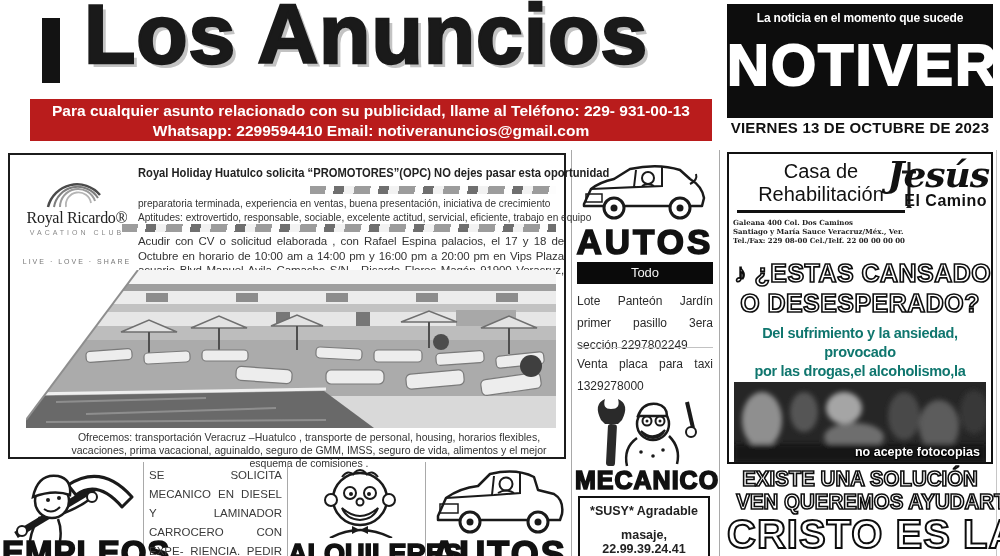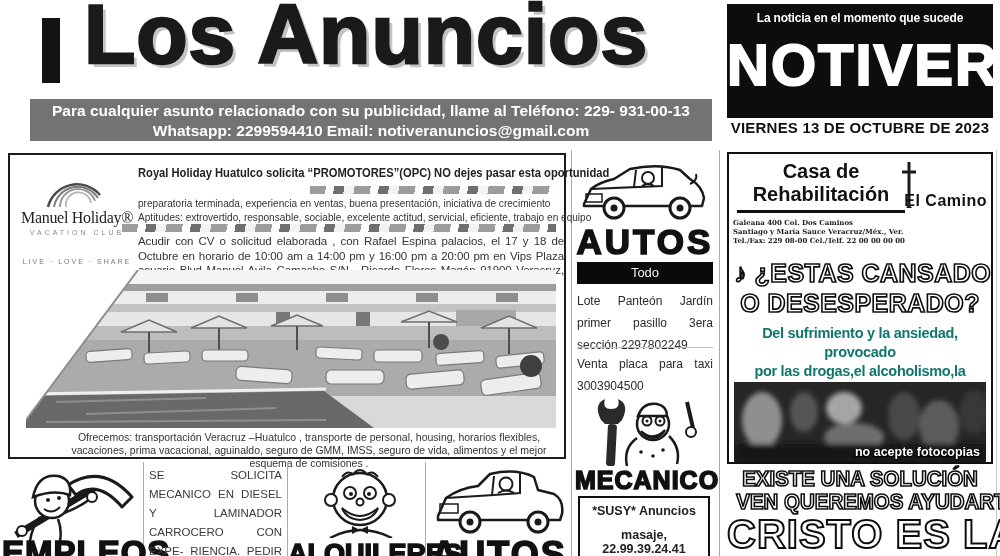--- a/index.html
+++ b/index.html
@@ -4,21 +4,21 @@
 <style>
   html,body{margin:0;padding:0;background:#fff;}
   #page{position:relative;width:1000px;height:556px;overflow:hidden;background:#fff;
         font-family:"Liberation Sans",sans-serif;color:#111;}
   .abs{position:absolute;}
   
   .deco-block{background:#131313;}
   .masthead-title{left:20px;top:-14px;width:692px;text-align:center;font-size:84px;font-weight:bold;
     letter-spacing:1px;color:#1a1a1a;-webkit-text-stroke:2.5px #1a1a1a;
     text-shadow:4px 4px 0 #c3c3c3;white-space:nowrap;}
-  .contact-bar{left:30px;top:99px;width:682px;height:42px;background:#737373;color:#fff;
+  .contact-bar{left:30px;top:99px;width:682px;height:42px;background:#b91c1c;color:#fff;
     text-align:center;font-weight:bold;font-size:15.5px;line-height:20px;padding-top:2px;box-sizing:border-box;}
   .notiver-box{left:727px;top:4px;width:266px;height:114px;background:#0d0d0d;color:#fff;text-align:center;}
   .notiver-tagline{margin-top:7px;font-size:12px;font-weight:bold;letter-spacing:-0.2px;}
   .notiver-brand{font-size:58px;font-weight:bold;letter-spacing:2px;line-height:80px;
     -webkit-text-stroke:2px #fff;}
   .date-bar{left:727px;top:119px;width:266px;text-align:center;font-size:15px;font-weight:bold;letter-spacing:0.2px;}
   
   .vrule{width:1px;background:#a9a9a9;}
   
   .rh-box{left:8px;top:153px;width:558px;height:306px;border:2px solid #1c1c1c;box-sizing:border-box;background:#fff;}
@@ -41,21 +41,21 @@
   .mini-ad{left:577px;width:136px;font-size:12px;color:#2b2b2b;line-height:22px;text-align:justify;}
   .mini-ad-sep{left:577px;width:136px;height:1px;background:#c2c2c2;}
   .susy-box{left:578px;top:496px;width:132px;border:2.5px solid #111;box-sizing:border-box;
     text-align:center;font-weight:bold;font-size:12.5px;color:#222;padding:6px 2px;}
   .susy-box .l2{margin-top:10px;}
   
   .mech-ad{left:149px;top:466px;width:133px;font-size:11.5px;line-height:19px;color:#3a3a3a;
     text-align:justify;font-weight:500;}
   
   .rehab-box{left:727px;top:152px;width:266px;height:312px;border:2px solid #111;box-sizing:border-box;background:#fff;}
-  .rehab-title{left:8px;top:6px;width:168px;text-align:center;font-size:20px;font-weight:bold;line-height:23px;
+  .rehab-title{left:8px;top:6px;width:168px;text-align:center;font-size:20px;font-weight:normal;line-height:23px;
     border-bottom:3px solid #111;padding-bottom:4px;}
   .jesus-script{right:2px;top:2px;font-family:"DejaVu Serif",serif;font-style:italic;font-weight:bold;
     font-size:36px;letter-spacing:-1px;text-align:right;line-height:36px;}
   .jesus-sub{right:4px;top:38px;font-size:16px;font-weight:bold;letter-spacing:0.5px;}
   .rehab-address{left:4px;top:64px;width:180px;text-align:left;font-family:"DejaVu Serif",serif;
     font-size:7px;font-weight:bold;line-height:9px;color:#222;filter:blur(0.3px);}
   .bubble{color:#fff;-webkit-text-stroke:1.7px #0d0d0d;font-weight:bold;text-align:center;}
   .rehab-q{left:0;width:262px;font-size:26px;letter-spacing:0.5px;transform:scaleX(0.96);transform-origin:center top;white-space:nowrap;}
   .rehab-body{left:2px;top:170px;width:258px;text-align:center;font-size:14.5px;font-weight:bold;line-height:19px;color:#0f766e;letter-spacing:-0.3px;}
   .photo-caption{right:6px;bottom:3px;color:#fff;font-size:12.5px;font-weight:bold;
@@ -89,21 +89,21 @@
   <div class="abs vrule" style="left:996px;top:150px;height:406px;background:#c6c6c6;"></div>
 
   <div class="abs rh-box">
     <div class="abs rh-logo">
       <svg width="118" height="44" viewBox="0 0 118 44">
         <path d="M30 42 A30 30 0 0 1 82 30" stroke="#4a4a4a" stroke-width="2.5" fill="none"></path>
         <path d="M36 42 A24 24 0 0 1 80 33" stroke="#7d7d7d" stroke-width="2" fill="none"></path>
         <path d="M42 42 A18 18 0 0 1 77 36" stroke="#9b9b9b" stroke-width="2" fill="none"></path>
         <path d="M48 42 A12 12 0 0 1 73 38" stroke="#b5b5b5" stroke-width="1.8" fill="none"></path>
       </svg>
-      <div class="rh-logo-name">Manuel Holiday®</div>
+      <div class="rh-logo-name">Royal Ricardo®</div>
       <div class="rh-logo-sub">VACATION CLUB</div>
       <div class="rh-logo-motto">LIVE · LOVE · SHARE</div>
     </div>
 
     <div class="abs rh-headline">Royal Holiday Huatulco solicita  “PROMOTORES”(OPC) NO dejes pasar esta oportunidad</div>
     <div class="abs rh-stripe" style="left:300px;top:31px;width:246px;"></div>
     <div class="abs rh-req" style="top:42px;">preparatoria terminada, experiencia en ventas, buena presentación, iniciativa de crecimiento</div>
     <div class="abs rh-req" style="top:56px;">Aptitudes: extrovertido, responsable, sociable, excelente actitud, servicial, eficiente, trabajo en equipo</div>
     <div class="abs rh-stripe" style="left:112px;top:69px;width:434px;"></div>
     <div class="abs rh-details">Acudir con CV o solicitud elaborada , con Rafael Espina palacios, el 17 y 18 de Octubre en horario de 10:00 am a 14:00 pm y 16:00 pm a 20:00 pm en Vips Plaza acuario Blvd Manuel Avila Camacho S/N , Ricardo Flores Magón 91900 Veracruz, teléfono de contacto 5548903824</div>
@@ -182,21 +182,21 @@
       <circle cx="36" cy="52" r="3.5" fill="#1a1a1a"></circle>
       <circle cx="102" cy="52" r="10" fill="#fff" stroke="#1a1a1a" stroke-width="3"></circle>
       <circle cx="102" cy="52" r="3.5" fill="#1a1a1a"></circle>
       <path d="M112 28 Q120 24 118 18" fill="none" stroke="#1a1a1a" stroke-width="2"></path>
     </svg>
   </div>
   <div class="abs col-title" style="left:575px;top:222px;width:140px;font-size:35px;">AUTOS</div>
   <div class="abs todo-bar">Todo</div>
   <div class="abs mini-ad" style="top:290px;">Lote Panteón Jardín primer pasillo 3era sección 2297802249</div>
   <div class="abs mini-ad-sep" style="top:347px;"></div>
-  <div class="abs mini-ad" style="top:353px;">Venta placa para taxi 3003904500</div>
+  <div class="abs mini-ad" style="top:353px;">Venta placa para taxi 1329278000</div>
 
   <div class="abs" style="left:583px;top:394px;width:124px;height:74px;">
     <svg width="124" height="74" viewBox="0 0 124 74">
       <path d="M18 26 Q10 10 22 5 Q19 15 28 15 Q38 15 35 5 Q47 10 39 26 L35 30 L22 30 Z" fill="#2a2a2a"></path>
       <rect x="24" y="30" width="9" height="42" rx="3" fill="#2a2a2a" transform="rotate(3 28 50)"></rect>
       <circle cx="70" cy="30" r="16" fill="#fff" stroke="#1a1a1a" stroke-width="2.5"></circle>
       <path d="M55 22 Q60 8 74 10 Q84 12 84 22 Z" fill="#fff" stroke="#1a1a1a" stroke-width="2.5"></path>
       <circle cx="64" cy="27" r="4.5" fill="#fff" stroke="#1a1a1a" stroke-width="2"></circle>
         <circle cx="64" cy="27" r="1.5" fill="#1a1a1a"></circle>
       <circle cx="77" cy="27" r="4.5" fill="#fff" stroke="#1a1a1a" stroke-width="2"></circle>
@@ -205,21 +205,21 @@
       <path d="M54 44 Q40 54 44 72 M86 42 Q98 54 94 70" fill="none" stroke="#1a1a1a" stroke-width="2.5"></path>
       <line x1="104" y1="8" x2="110" y2="34" stroke="#1a1a1a" stroke-width="4"></line>
       <circle cx="108" cy="38" r="5" fill="#fff" stroke="#1a1a1a" stroke-width="2"></circle>
       <circle cx="58" cy="58" r="1.8" fill="#1a1a1a"></circle>
         <circle cx="70" cy="62" r="1.8" fill="#1a1a1a"></circle>
         <circle cx="80" cy="56" r="1.8" fill="#1a1a1a"></circle>
     </svg>
   </div>
   <div class="abs col-title" style="left:575px;top:466px;width:140px;font-size:25px;letter-spacing:1px;">MECANICO</div>
   <div class="abs susy-box">
-    <div>*SUSY* Anuncios</div>
+    <div>*SUSY* Agradable</div>
     <div class="l2">masaje, 22.99.39.24.41</div>
   </div>
 
   <div class="abs vrule" style="left:143px;top:462px;height:94px;"></div>
   <div class="abs vrule" style="left:287px;top:462px;height:94px;"></div>
   <div class="abs vrule" style="left:425px;top:462px;height:94px;"></div>
 
   <div class="abs" style="left:6px;top:463px;width:136px;height:78px;">
     <svg width="136" height="78" viewBox="0 0 136 78">
       <line x1="10" y1="72" x2="100" y2="18" stroke="#1a1a1a" stroke-width="7"></line>
@@ -277,20 +277,21 @@
       <div>Casa de</div>
       <div>Rehabilitación</div>
     </div>
     <div class="abs" style="right:74px;top:6px;">
       <svg width="16" height="48" viewBox="0 0 16 48">
         <line x1="8" y1="2" x2="8" y2="44" stroke="#1a1a1a" stroke-width="3"></line>
         <line x1="1" y1="12" x2="15" y2="12" stroke="#1a1a1a" stroke-width="3"></line>
         <path d="M8 44 L5 48 L11 48 Z" fill="#1a1a1a"></path>
       </svg>
     </div>
+    <div class="abs jesus-script">Jesús</div>
     <div class="abs jesus-sub">El Camino</div>
     <div class="abs rehab-address">
       <div>Galeana 400 Col. Dos Caminos</div>
       <div>Santiago y María Sauce Veracruz/Méx., Ver.</div>
       <div>Tel./Fax: 229 08-00  Cel./Telf. 22 00 00 00 00</div>
     </div>
 
     <div class="abs bubble rehab-q" style="top:104px;">
       <span>♪</span>
       <span>¿ESTAS CANSADO</span>

